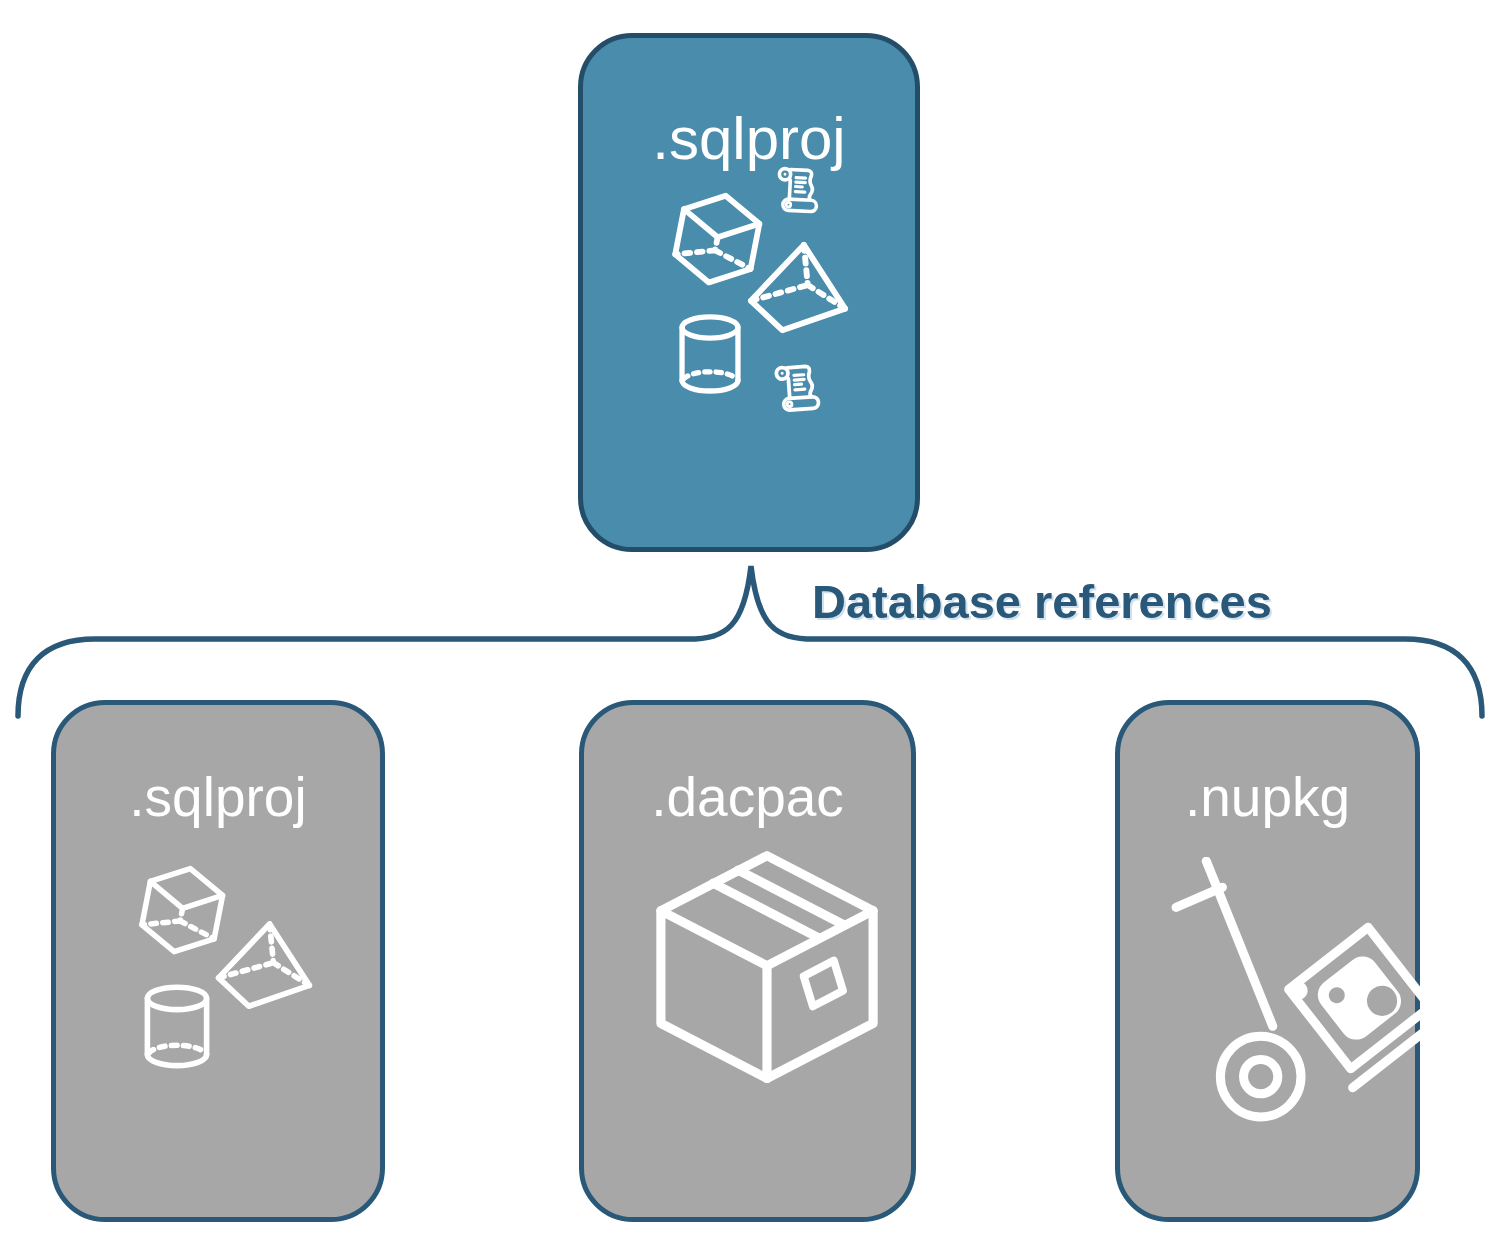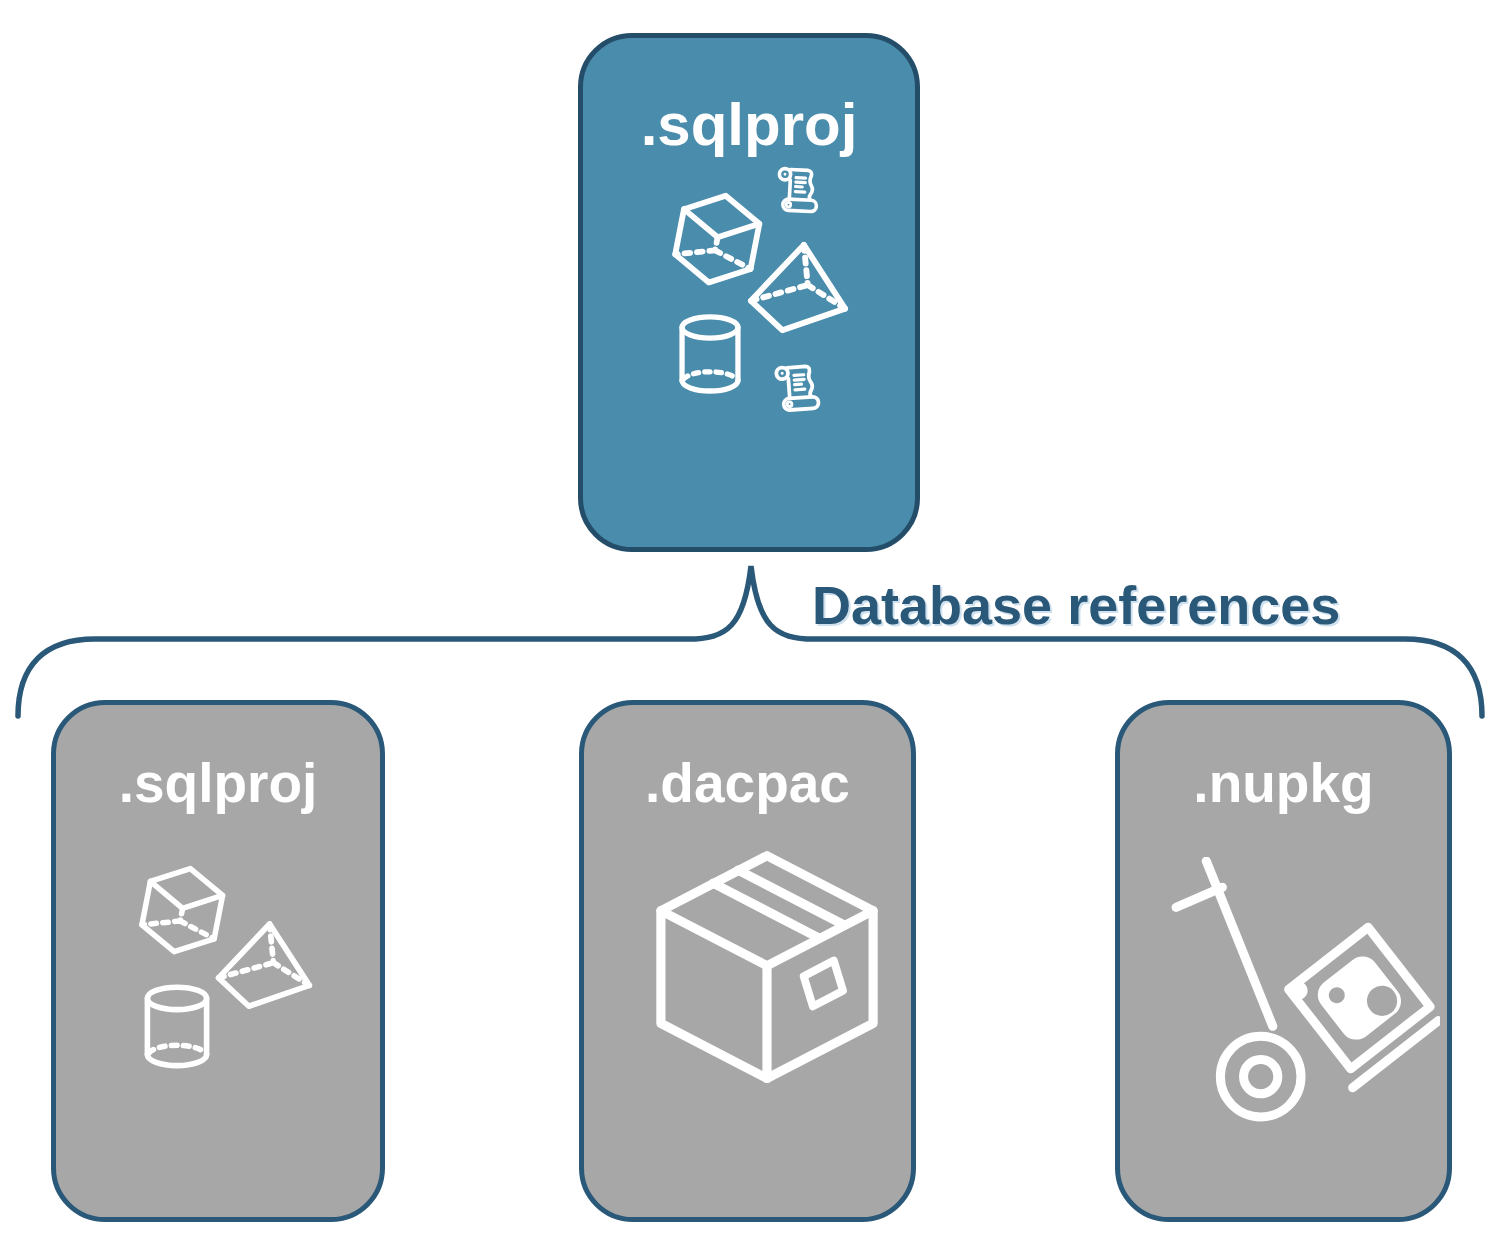--- a/index.html
+++ b/index.html
@@ -19,44 +19,44 @@
     left:578px;top:33px;width:342px;height:519px;
     background:#4a8cab;
     border:5px solid #234d68;
   }
   .node-gray{
     top:700px;height:522px;
     background:#a7a7a7;
     border:5px solid #2a5878;
   }
   .node-title{
-    margin:0;
+    margin:14px;
     text-align:center;
-    font-weight:bold;
+    font-weight:normal;
     color:#ffffff;
     letter-spacing:0px;
   }
   .node-top .node-title{
     padding-top:52px;
     font-size:60px;
   }
   .node-gray .node-title{
     padding-top:46px;
     font-size:55px;
   }
   .icon{position:absolute;}
   .icon svg{display:block;width:100%;height:100%;overflow:visible;}
   .brace{
     position:absolute;left:0;top:0;width:1500px;height:1250px;
     pointer-events:none;
   }
   .edge-label{
     position:absolute;
     left:812px;top:574px;
-    font-size:54px;
+    font-size:47px;
     font-weight:bold;
     color:#2a5878;
     text-shadow:2px 2px 0 rgba(167,200,224,0.55);
     white-space:nowrap;
   }
   .defs-holder{position:absolute;width:0;height:0;}
 </style>
 </head>
 <body>
 
@@ -181,21 +181,21 @@
 
   <section class="node node-gray" style="left:579px;width:337px;">
     <h2 class="node-title">.dacpac</h2>
     <div class="icon" style="left:52px;top:135px;width:262px;height:262px;">
       <svg viewBox="0 0 200 200">
           <use href="#sym-package"></use>
         </svg>
     </div>
   </section>
 
-  <section class="node node-gray" style="left:1115px;width:337px;">
+  <section class="node node-gray" style="left:1115px;width:305px;">
     <h2 class="node-title">.nupkg</h2>
     <div class="icon" style="left:48px;top:152px;width:272px;height:272px;">
       <svg viewBox="0 0 270 270">
           <use href="#sym-nuget"></use>
         </svg>
     </div>
   </section>
 
 </div>
 

